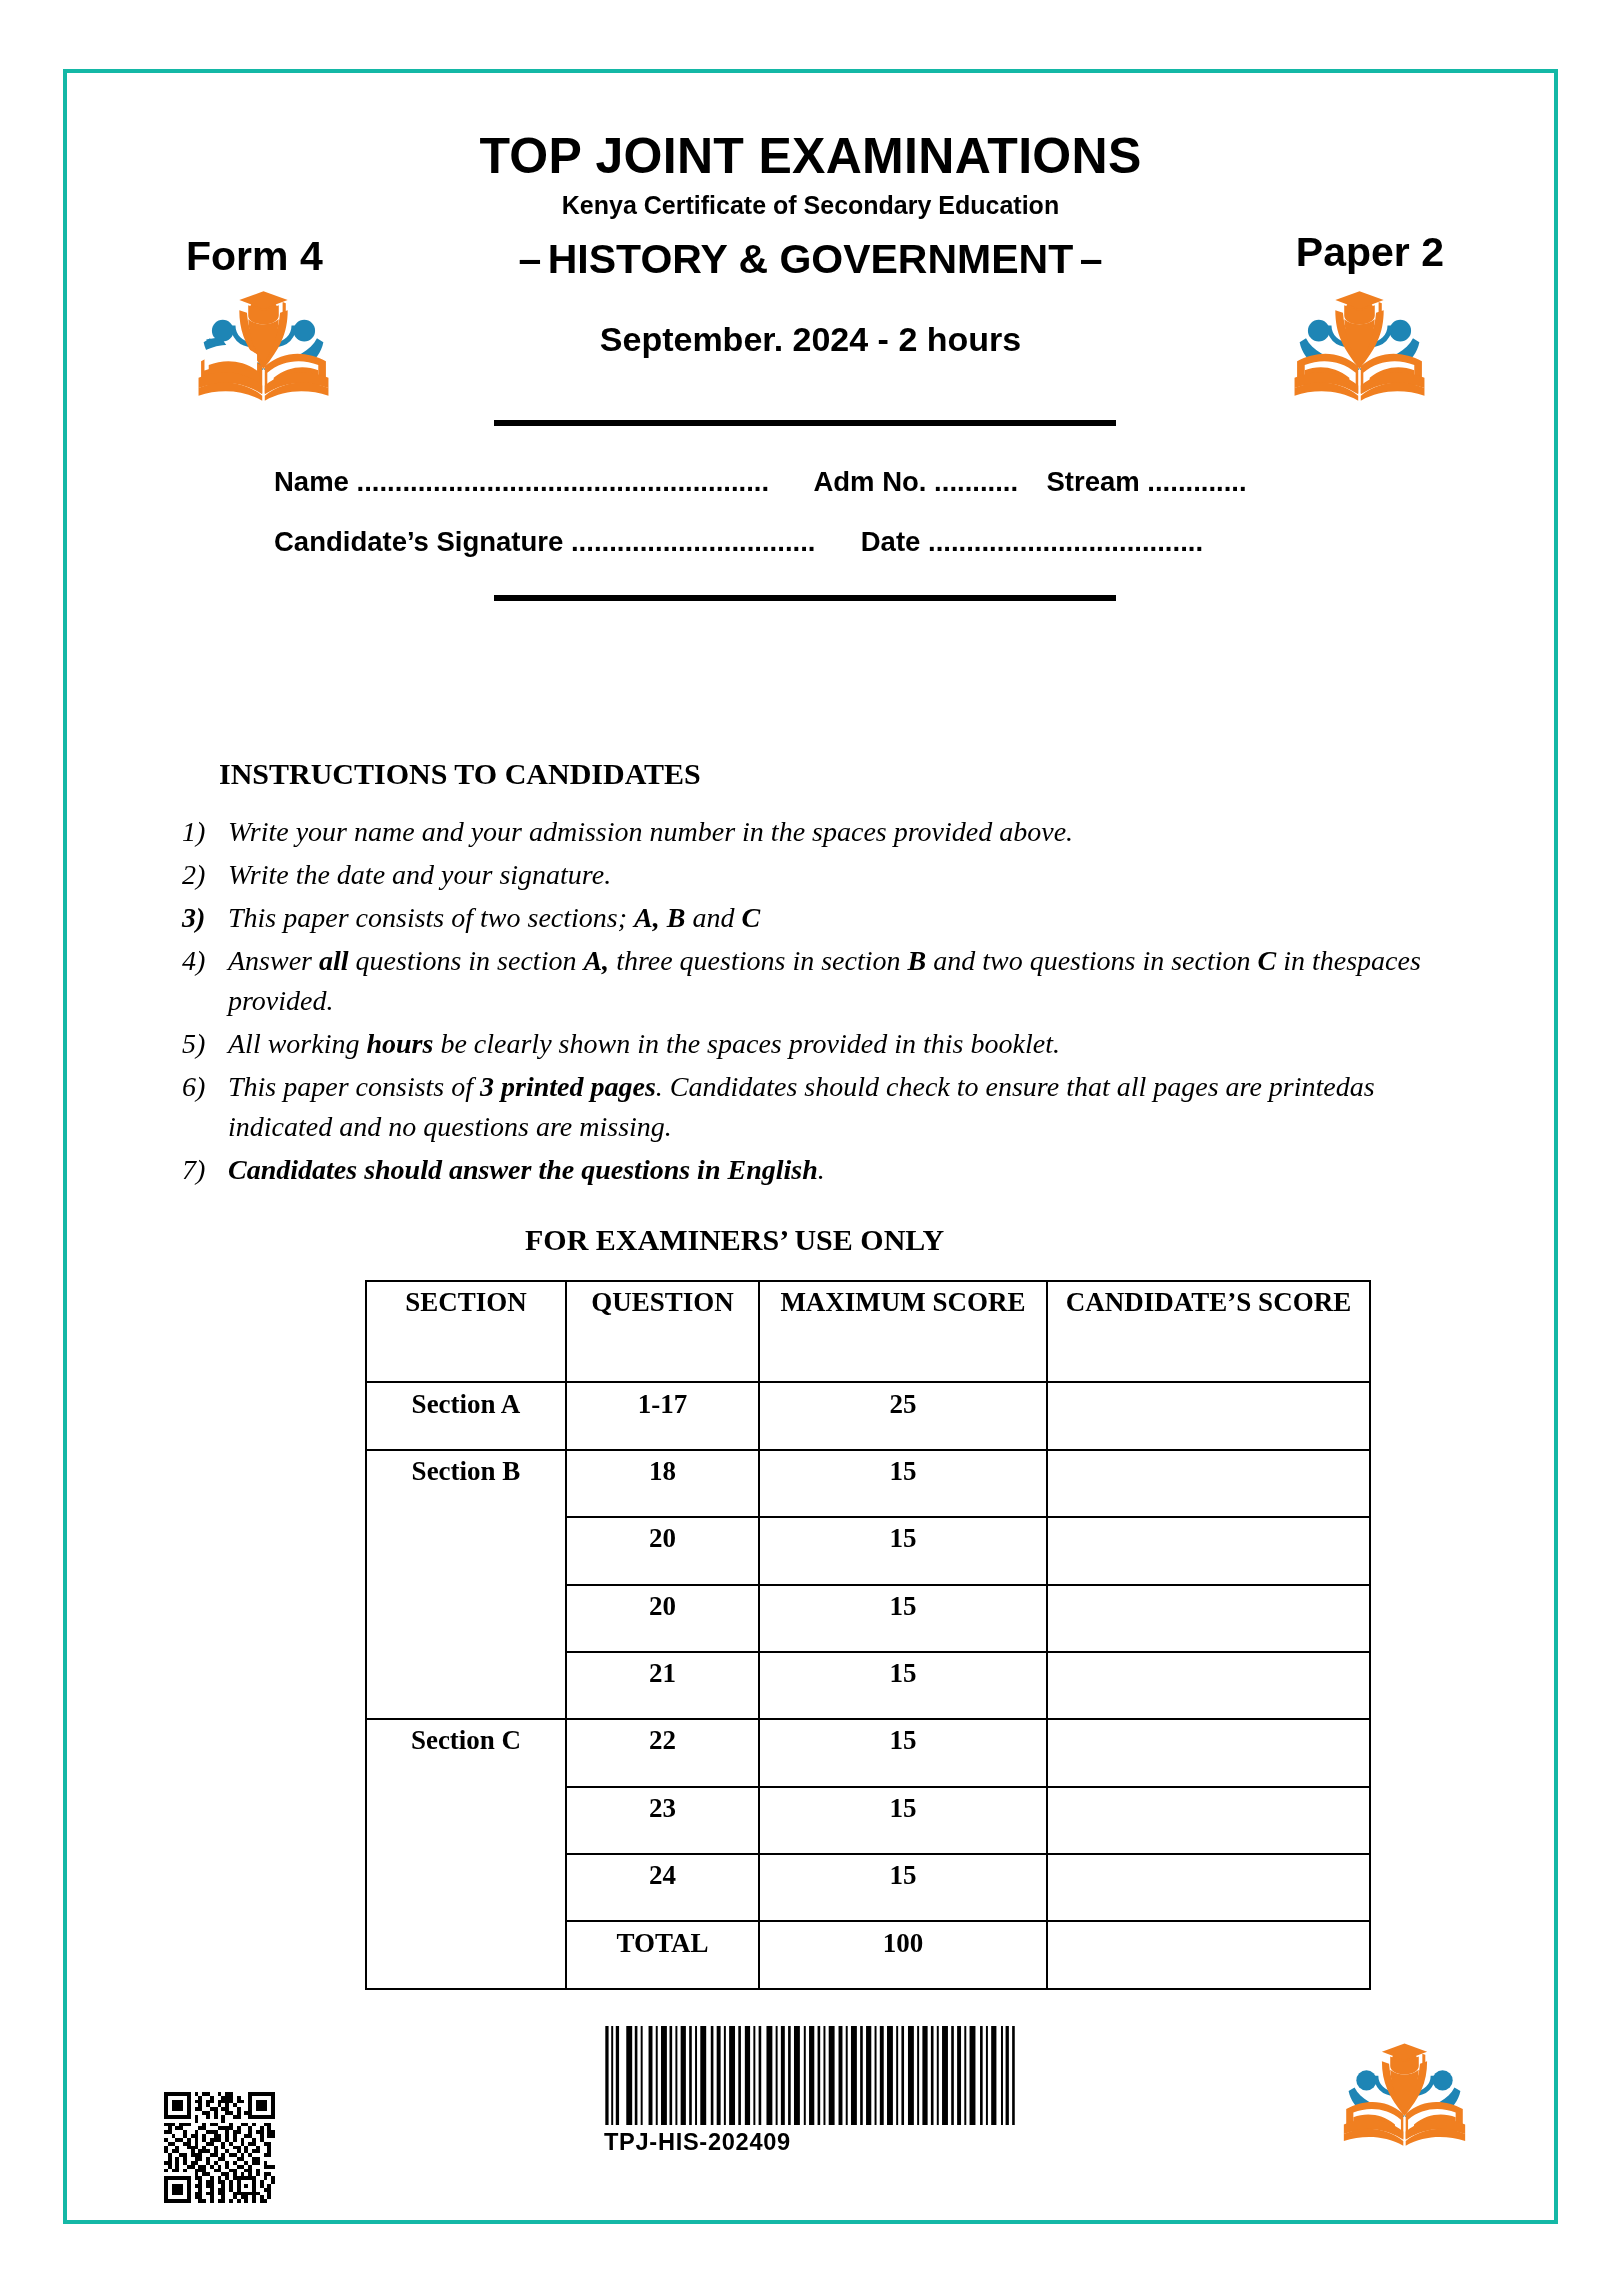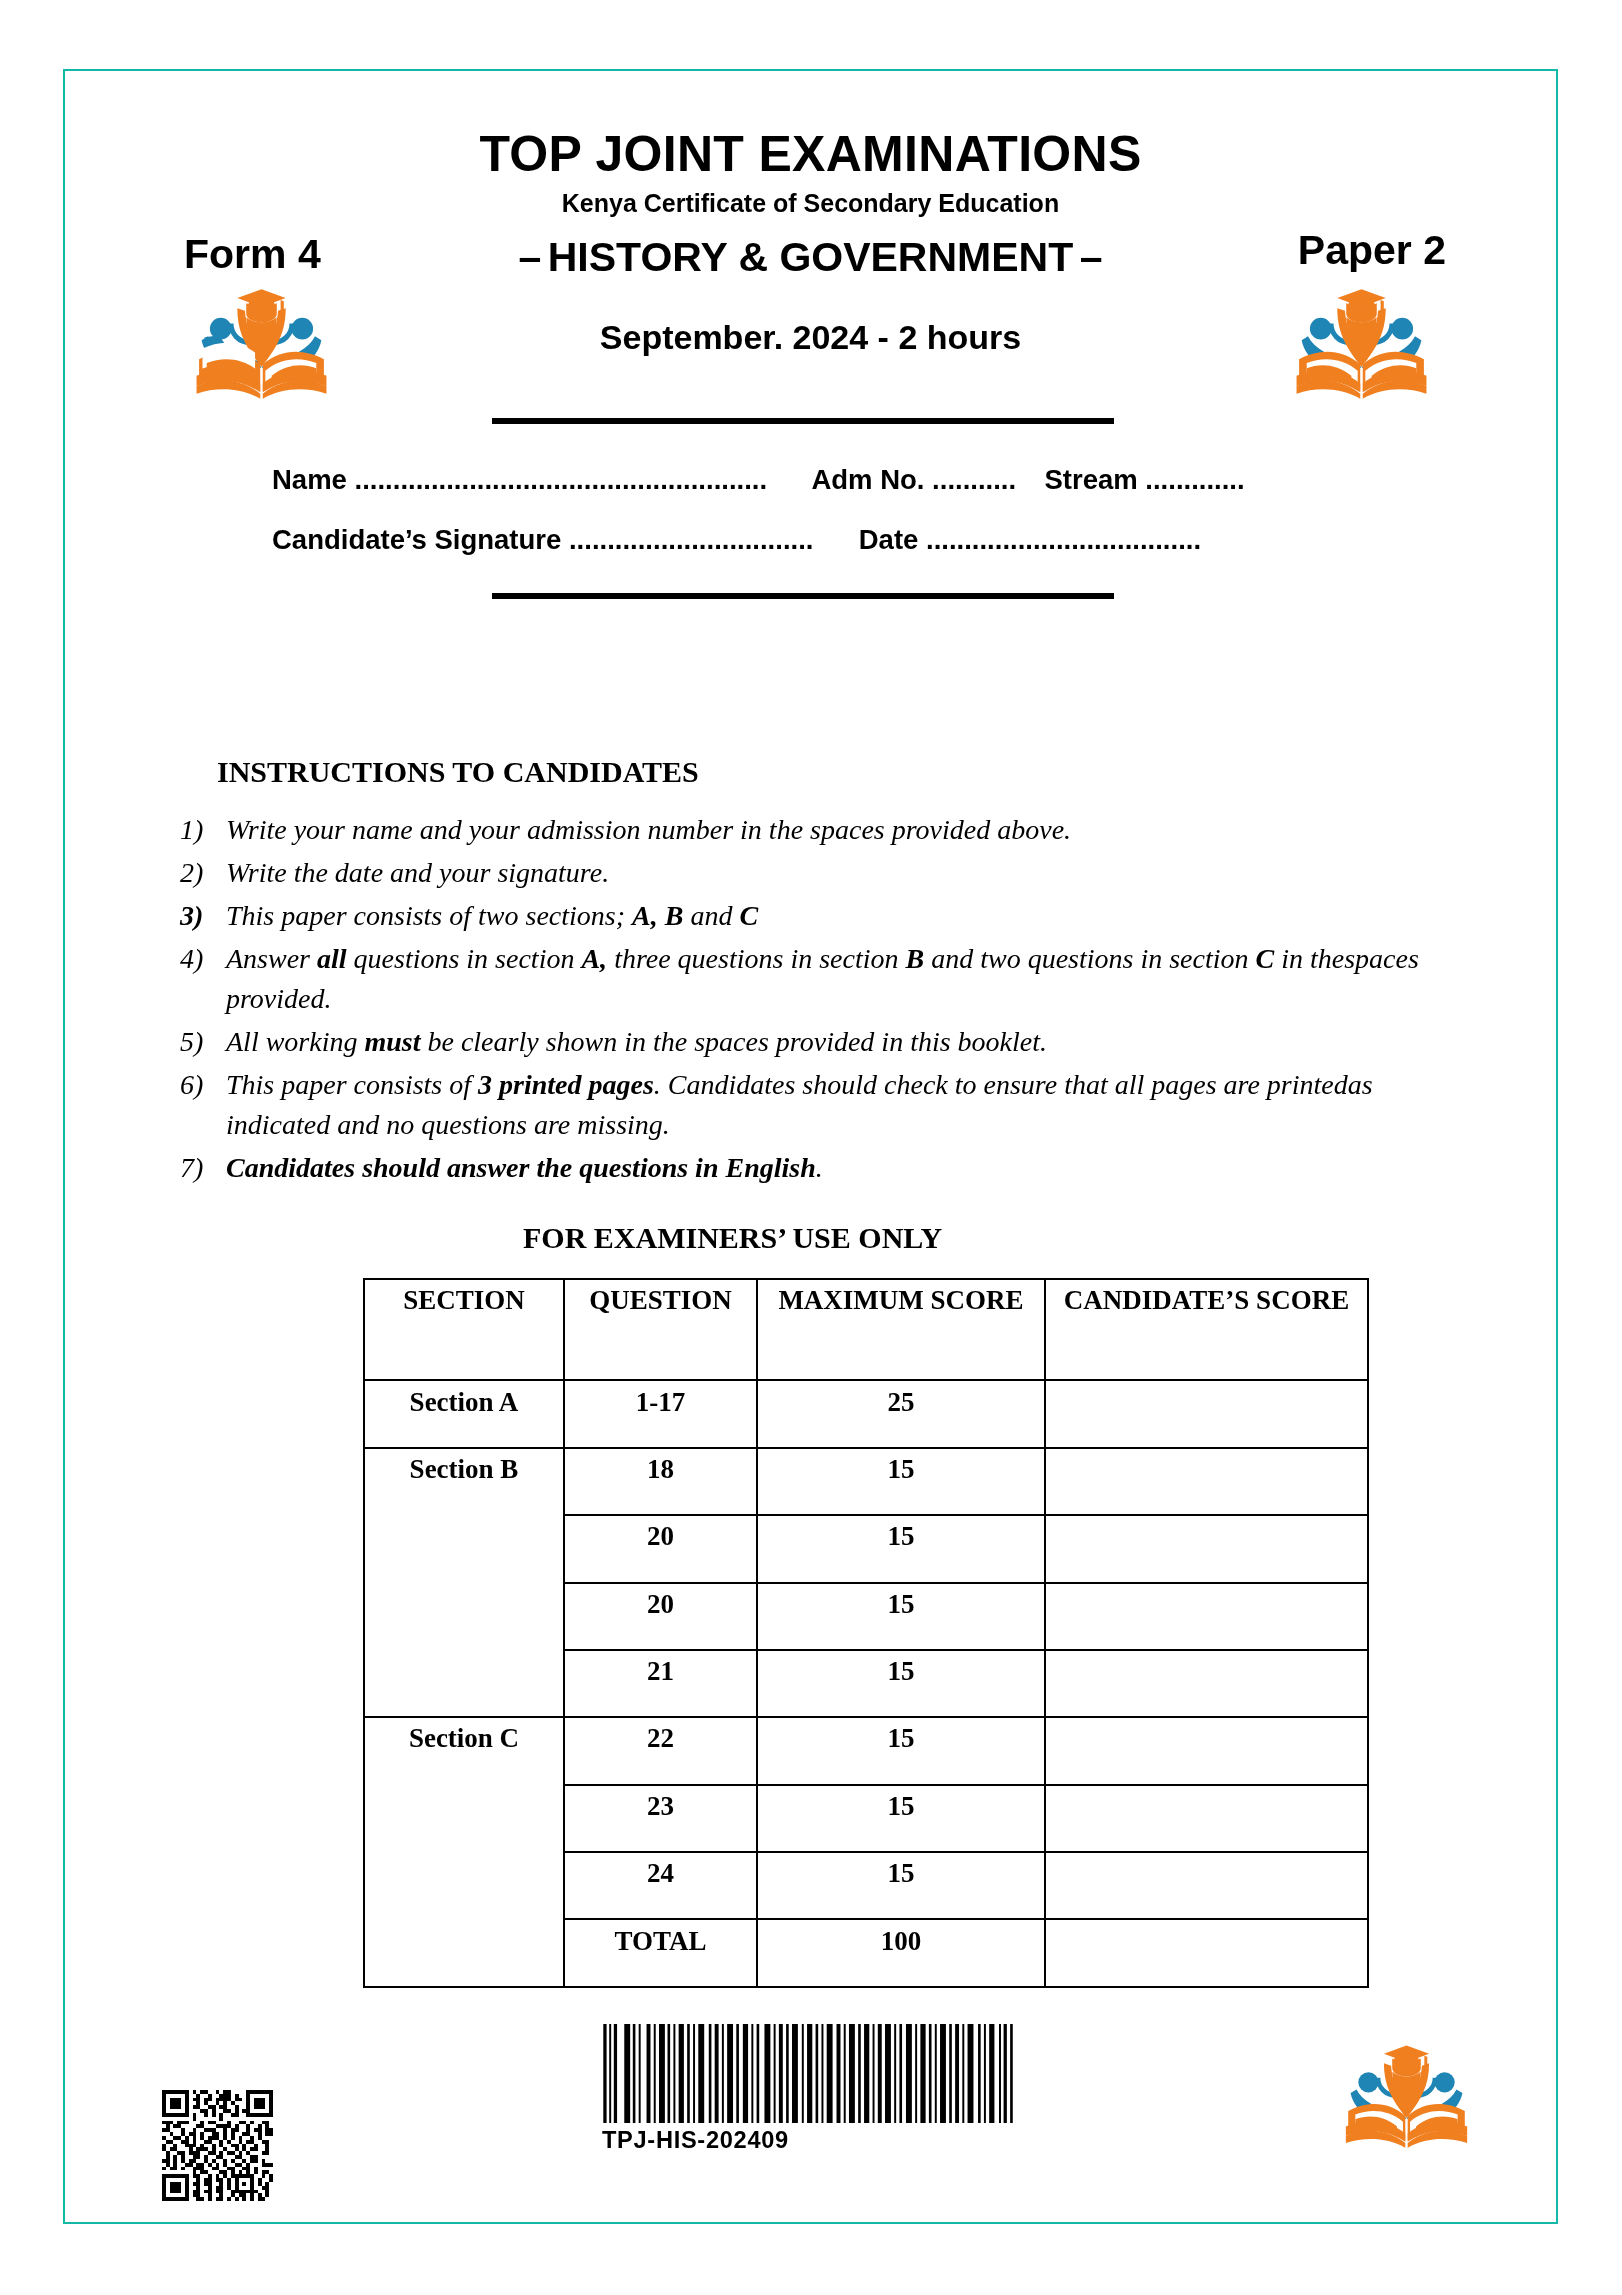--- a/index.html
+++ b/index.html
@@ -15,21 +15,21 @@
     overflow: hidden;
   }
 
   
   #page-frame {
     position: absolute;
     left: 63px;
     top: 69px;
     width: 1495px;
     height: 2155px;
-    border: 2px solid #14b8a6;
+    border: 4px solid #14b8a6;
     box-sizing: border-box;
     background: #fff;
   }
 
   
   .header {
     position: absolute;
     left: 0;
     top: 0;
     width: 100%;
@@ -363,21 +363,21 @@
       <div class="instr-item">
         <div class="instr-num b">3)</div>
         <div class="instr-text">This paper consists of two sections; <b>A, B</b> and <b>C</b></div>
       </div>
       <div class="instr-item">
         <div class="instr-num">4)</div>
         <div class="instr-text">Answer <b>all</b> questions in section <b>A,</b> three questions in section <b>B</b> and two questions in section <b>C</b> in thespaces provided.</div>
       </div>
       <div class="instr-item">
         <div class="instr-num">5)</div>
-        <div class="instr-text">All working <b>must</b> be clearly shown in the spaces provided in this booklet.</div>
+        <div class="instr-text">All working <b>hours</b> be clearly shown in the spaces provided in this booklet.</div>
       </div>
       <div class="instr-item">
         <div class="instr-num">6)</div>
         <div class="instr-text">This paper consists of <b>3 printed pages</b>. Candidates should check to ensure that all pages are printedas indicated and no questions are missing.</div>
       </div>
       <div class="instr-item">
         <div class="instr-num">7)</div>
         <div class="instr-text"><b>Candidates should answer the questions in English</b>.</div>
       </div>
     </div>

